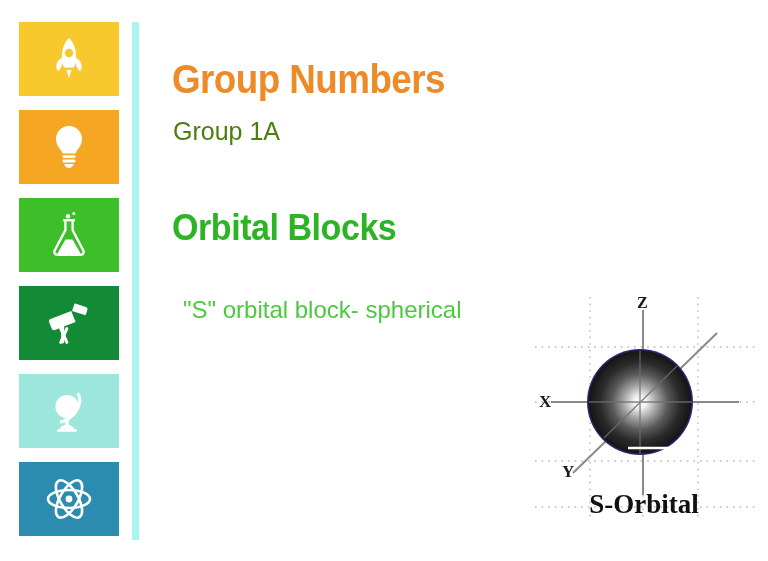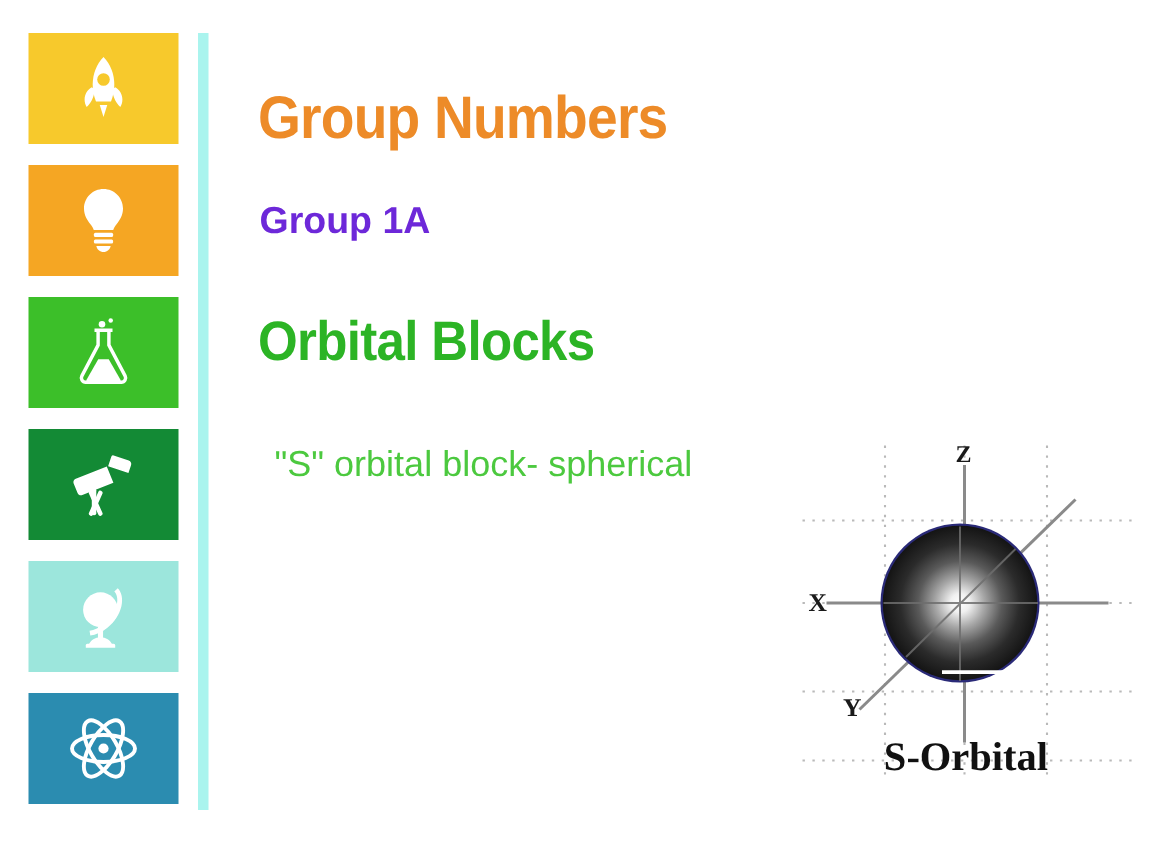--- a/index.html
+++ b/index.html
@@ -65,24 +65,24 @@
     font-size: 40px;
     letter-spacing: -0.6px;
     color: #ed8b28;
     transform: scaleX(0.92);
     transform-origin: left center;
     white-space: nowrap;
   }
   .sub-orange {
     position: absolute;
     left: 5px;
-    top: 133px;
+    top: 117px;
     font-size: 25px;
-    font-weight: bold;
-    color: #6d28d9;
+    font-weight: normal;
+    color: #4d7c0f;
     white-space: nowrap;
   }
   .heading-green {
     position: absolute;
     left: 4px;
     top: 207px;
     font-family: "Liberation Sans Narrow", "Liberation Sans", sans-serif;
     font-weight: bold;
     font-size: 37px;
     letter-spacing: -0.5px;

